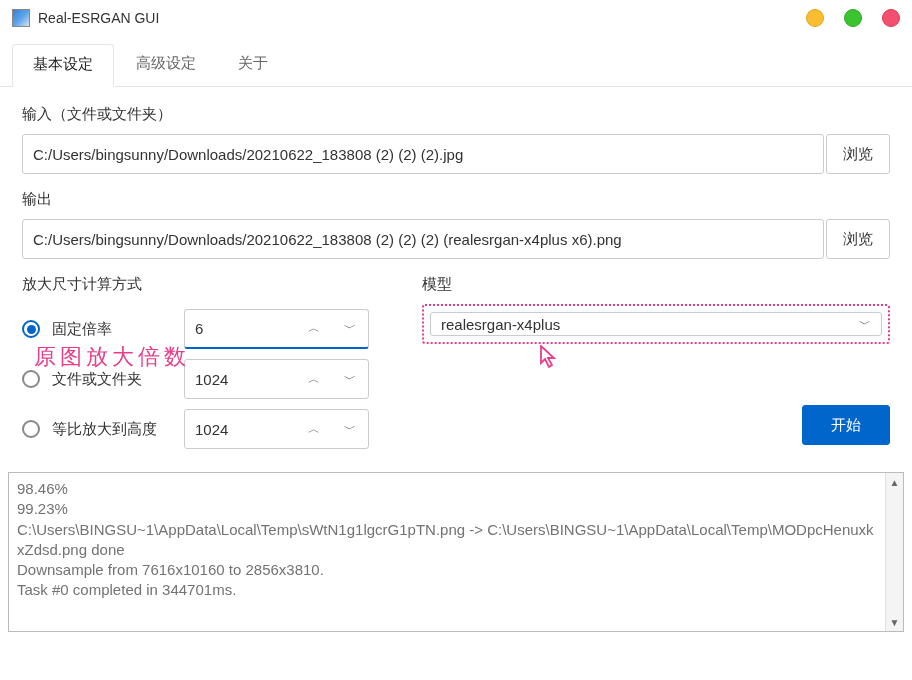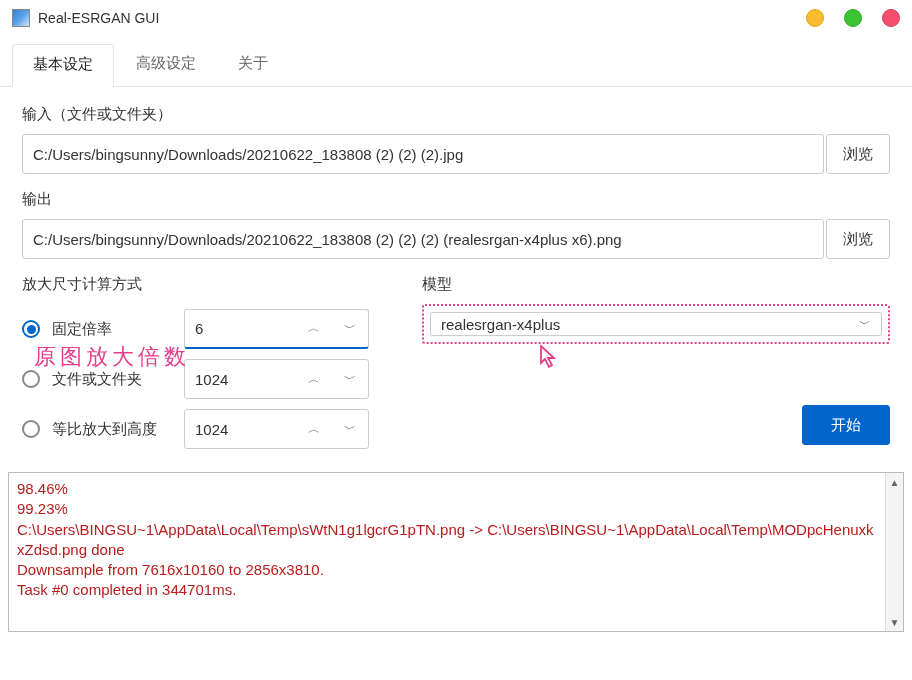--- a/index.html
+++ b/index.html
@@ -166,21 +166,21 @@
       margin: 18px 8px 0 8px;
       border: 1px solid #bbb;
       height: 160px;
       display: flex;
       background: #fff;
     }
     .log {
       flex: 1;
       padding: 6px 8px;
       font-size: 15px;
-      color: #b91c1c;
+      color: #737373;
       line-height: 1.35;
       overflow: hidden;
       white-space: pre-wrap;
       word-break: break-all;
     }
     .scrollbar {
       width: 18px;
       background: #f4f4f4;
       border-left: 1px solid #e0e0e0;
       display: flex; flex-direction: column;

